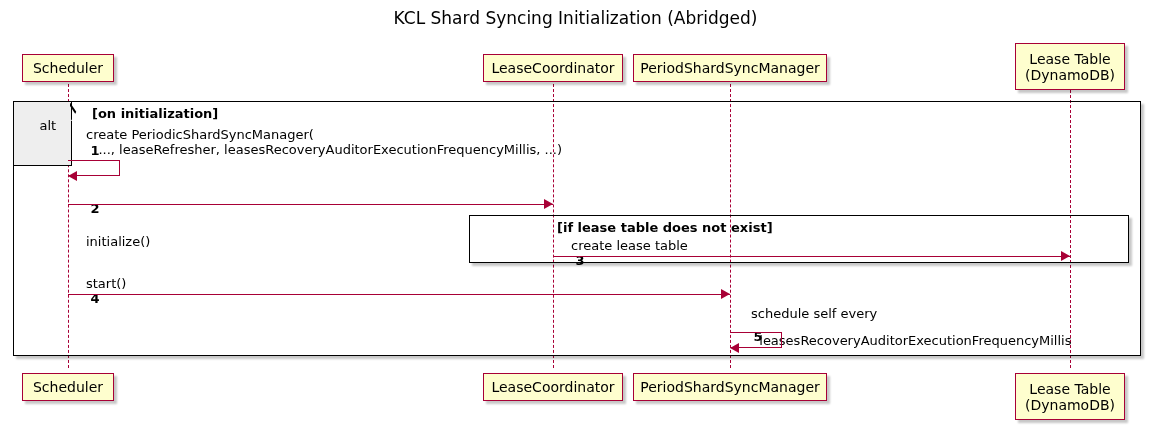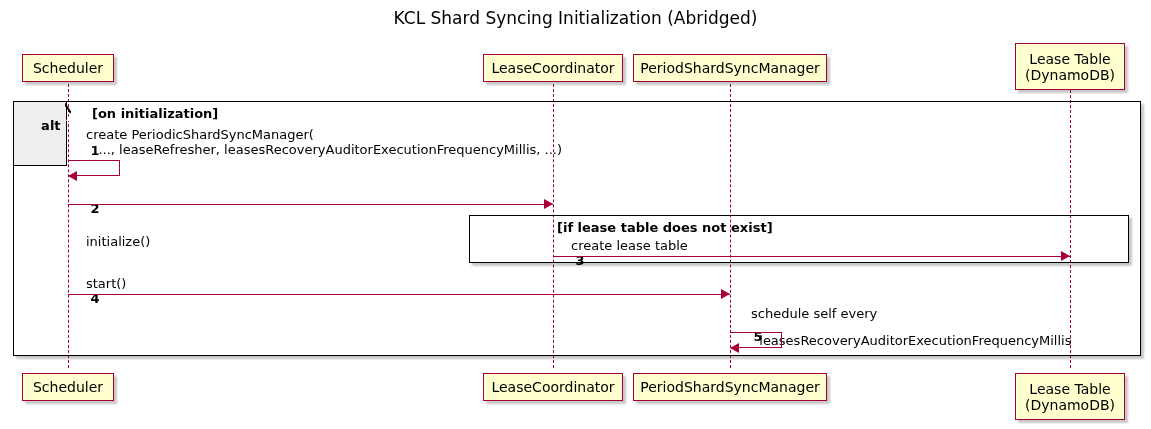--- a/index.html
+++ b/index.html
@@ -60,23 +60,23 @@
     border: 1.5px solid #000000;
     background: transparent;
     box-shadow: 3px 3px 2px rgba(0,0,0,0.22);
   }
   .fragment-label {
     position: absolute;
     border-right: 1.5px solid #000000;
     border-bottom: 1.5px solid #000000;
     background: #EEEEEE;
     font-size: 13px;
-    font-weight: bold;
-    color: #000000;
-    padding: 1px 5px 2px 9px;
+    font-weight: normal;
+    color: #000000;
+    padding: 1px 15px 2px 9px;
     white-space: pre;
     line-height: 15px;
   }
   .fragment-label::after {
     content: "";
     position: absolute;
     right: -11px;
     top: 0;
     width: 0; height: 0;
     border-style: solid;

